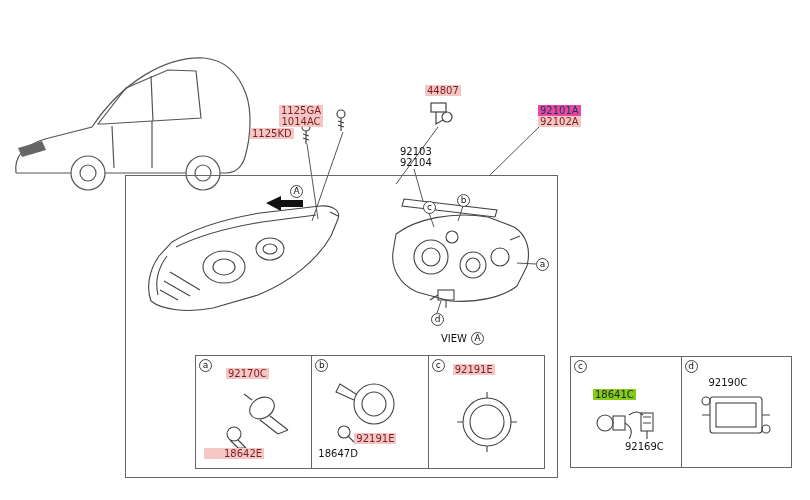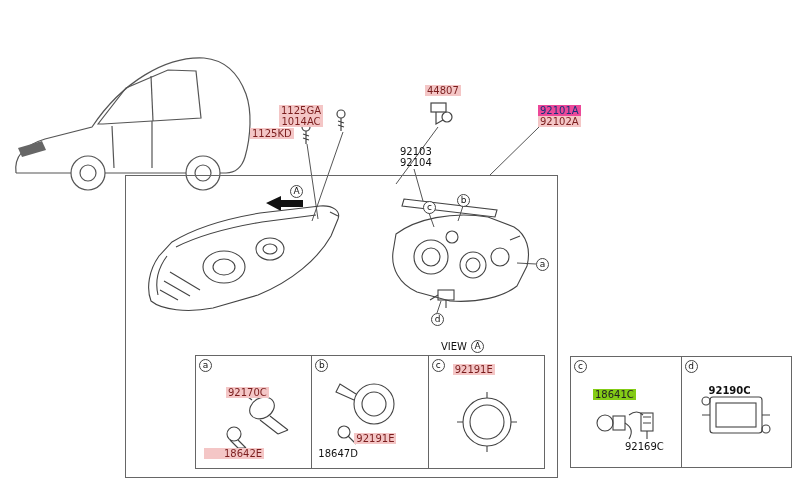--- a/index.html
+++ b/index.html
@@ -13,21 +13,21 @@
   .stack { position:absolute; display:flex; flex-direction:column; align-items:center; }
   .stack .lbl { position:static; }
   .circ { position:absolute; width:13px; height:13px; border:1px solid #444; border-radius:50%;
           font-size:9px; line-height:11px; text-align:center; background:#fff; color:#111; }
   .box { position:absolute; border:1px solid #666; background:transparent; }
   .tbl { position:absolute; display:flex; border:1px solid #666; background:#fff; }
   .cell { position:relative; flex:1; border-right:1px solid #666; height:100%; }
   .cell:last-child { border-right:none; }
   .cell .circ { left:3px; top:3px; }
   .cellart { position:absolute; left:0; top:0; }
-  .view-label { position:absolute; display:flex; align-items:center; gap:4px; font-size:10px; color:#111;margin-top:8px; }
+  .view-label { position:absolute; display:flex; align-items:center; gap:4px; font-size:10px; color:#111; }
   .view-label .circ { position:static; }
 </style>
 </head>
 <body>
 
 <div class="canvas">
 
   <svg class="art" width="810" height="500" viewBox="0 0 810 500">
 
     <g stroke="#555" fill="none" stroke-width="1.2">
@@ -135,21 +135,21 @@
     <div class="cell">
       <span class="circ">a</span>
       <svg class="cellart" width="116" height="112">
         <g stroke="#444" fill="none" stroke-width="1.1">
           <ellipse cx="66" cy="52" rx="13" ry="10" transform="rotate(-30 66 52)"></ellipse>
           <path d="M74,60 L92,74 M64,64 L82,78 M92,74 L82,78 M56,44 L48,38"></path>
           <circle cx="38" cy="78" r="7"></circle>
           <path d="M42,84 L50,92 M34,84 L42,92 M50,92 L42,92"></path>
         </g>
       </svg>
-      <span class="lbl hl-pink" style="left:30px; top:31px;">92170C</span>
+      <span class="lbl hl-pink" style="left:30px; top:12px;">92170C</span>
       <span class="lbl hl-pink" style="left:8px; top:92px;padding-left:20px;">18642E</span>
     </div>
 
     <div class="cell">
       <span class="circ">b</span>
       <svg class="cellart" width="116" height="112">
         <g stroke="#444" fill="none" stroke-width="1.1">
           <circle cx="62" cy="48" r="20"></circle>
             <circle cx="62" cy="48" r="12"></circle>
           <path d="M44,38 L28,28 L24,36 L42,44"></path>
@@ -195,17 +195,17 @@
       <span class="circ">d</span>
       <svg class="cellart" width="111" height="110">
         <g stroke="#444" fill="none" stroke-width="1.1">
           <rect x="28" y="40" width="52" height="36" rx="3"></rect>
           <rect x="34" y="46" width="40" height="24"></rect>
           <circle cx="24" cy="44" r="4"></circle>
             <circle cx="84" cy="72" r="4"></circle>
           <path d="M28,58 L20,58 M80,58 L88,58"></path>
         </g>
       </svg>
-      <span class="lbl" style="left:25px; top:28px;font-weight:bold;">92190C</span>
+      <span class="lbl" style="left:25px; top:20px;">92190C</span>
     </div>
   </div>
 
 </div>
 
 </body></html>

